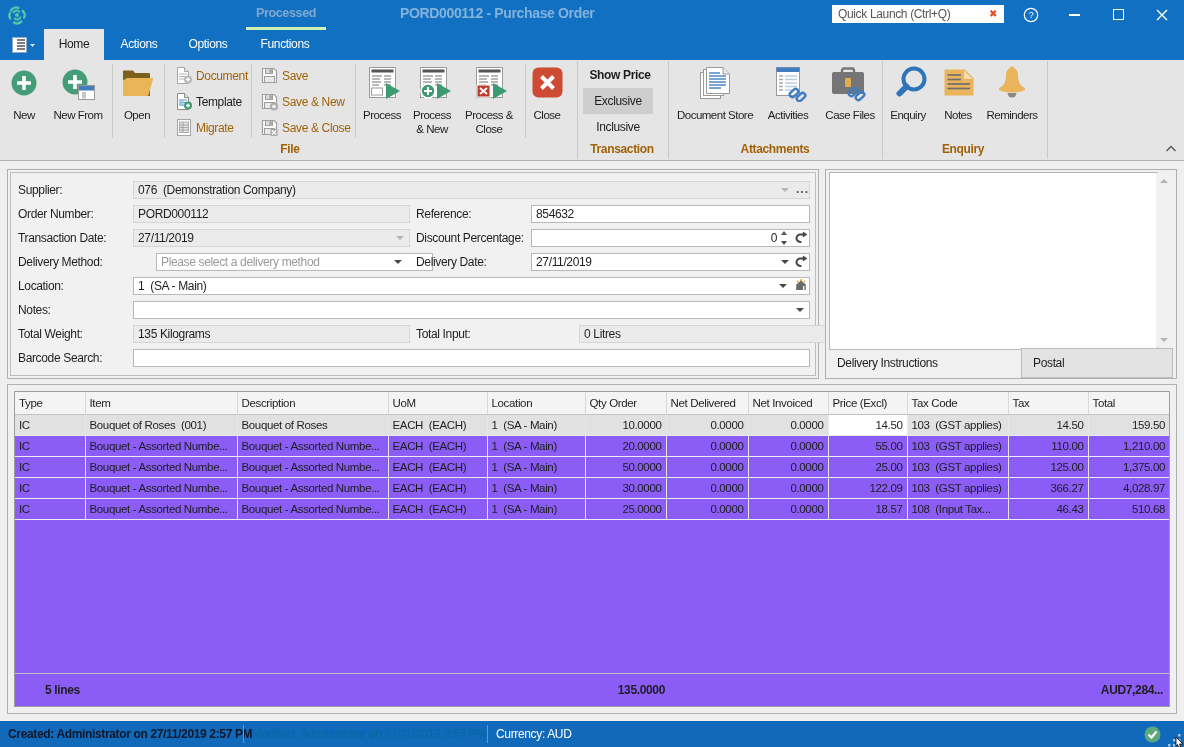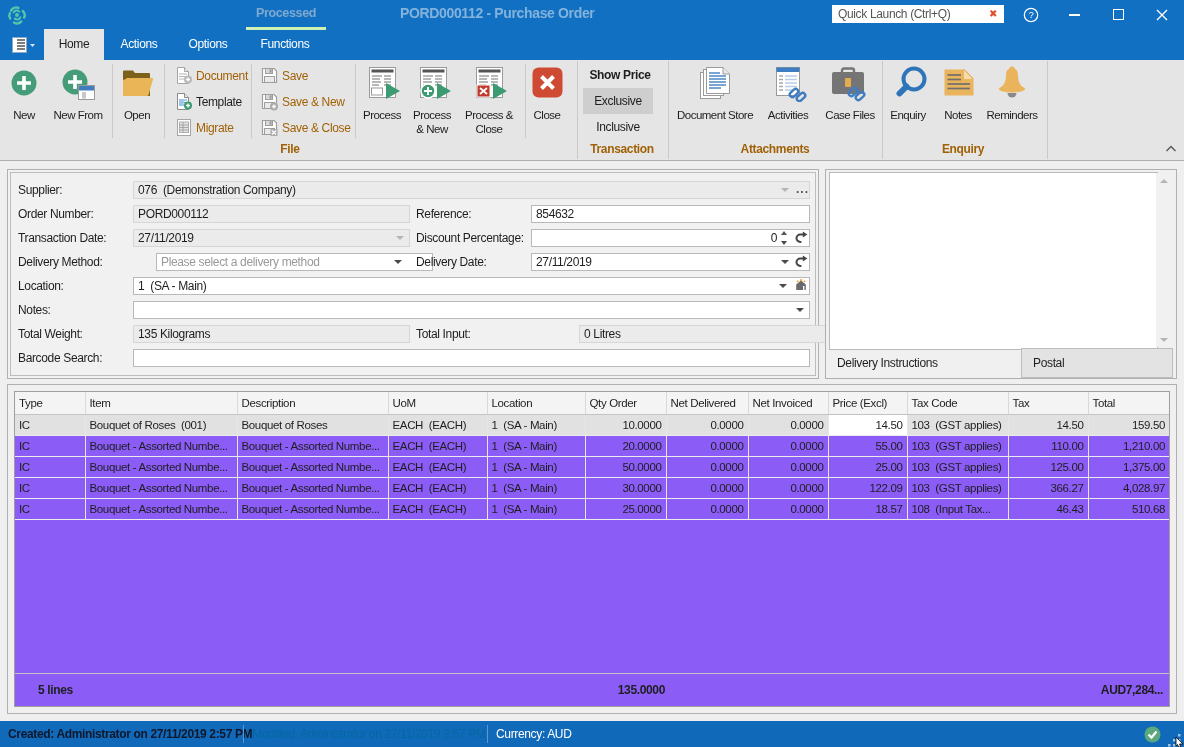--- a/index.html
+++ b/index.html
@@ -494,21 +494,21 @@
           <td class="rt">0.0000</td>
           <td class="rt">18.57</td>
           <td>108&nbsp;&nbsp;(Input Tax...</td>
           <td class="rt">46.43</td>
           <td class="rt">510.68</td>
 </tr>
 </tbody>
     </table>
 
 <div class="abs" style="left:0;top:281px;width:1154px;height:32px;border-top:1px solid #c3c3c3;font-weight:bold;">
-<div class="abs" style="left:23px;top:0;height:32px;line-height:32px;">5 lines</div>
+<div class="abs" style="left:30px;top:0;height:32px;line-height:32px;">5 lines</div>
 <div class="abs rt" style="left:500px;top:0;width:150px;height:32px;line-height:32px;">135.0000</div>
 <div class="abs rt" style="left:1070px;top:0;width:78px;height:32px;line-height:32px;">AUD7,284...</div>
 </div>
 </div>
 
 <div class="abs" style="left:0;top:721px;width:1184px;height:26px;background:#1169ba;"></div>
 <div class="abs" style="left:8px;top:721px;height:26px;line-height:26px;color:#0f172a;font-weight:bold;">Created: Administrator on 27/11/2019 2:57 PM</div>
 <div class="abs" style="left:243px;top:725px;width:1px;height:18px;background:#5c97d1;"></div>
 <div class="abs" style="left:252px;top:721px;height:26px;line-height:26px;color:#0369a1;">Modified: Administrator on 27/11/2019 2:57 PM</div>
 <div class="abs" style="left:487px;top:725px;width:1px;height:18px;background:#5c97d1;"></div>

